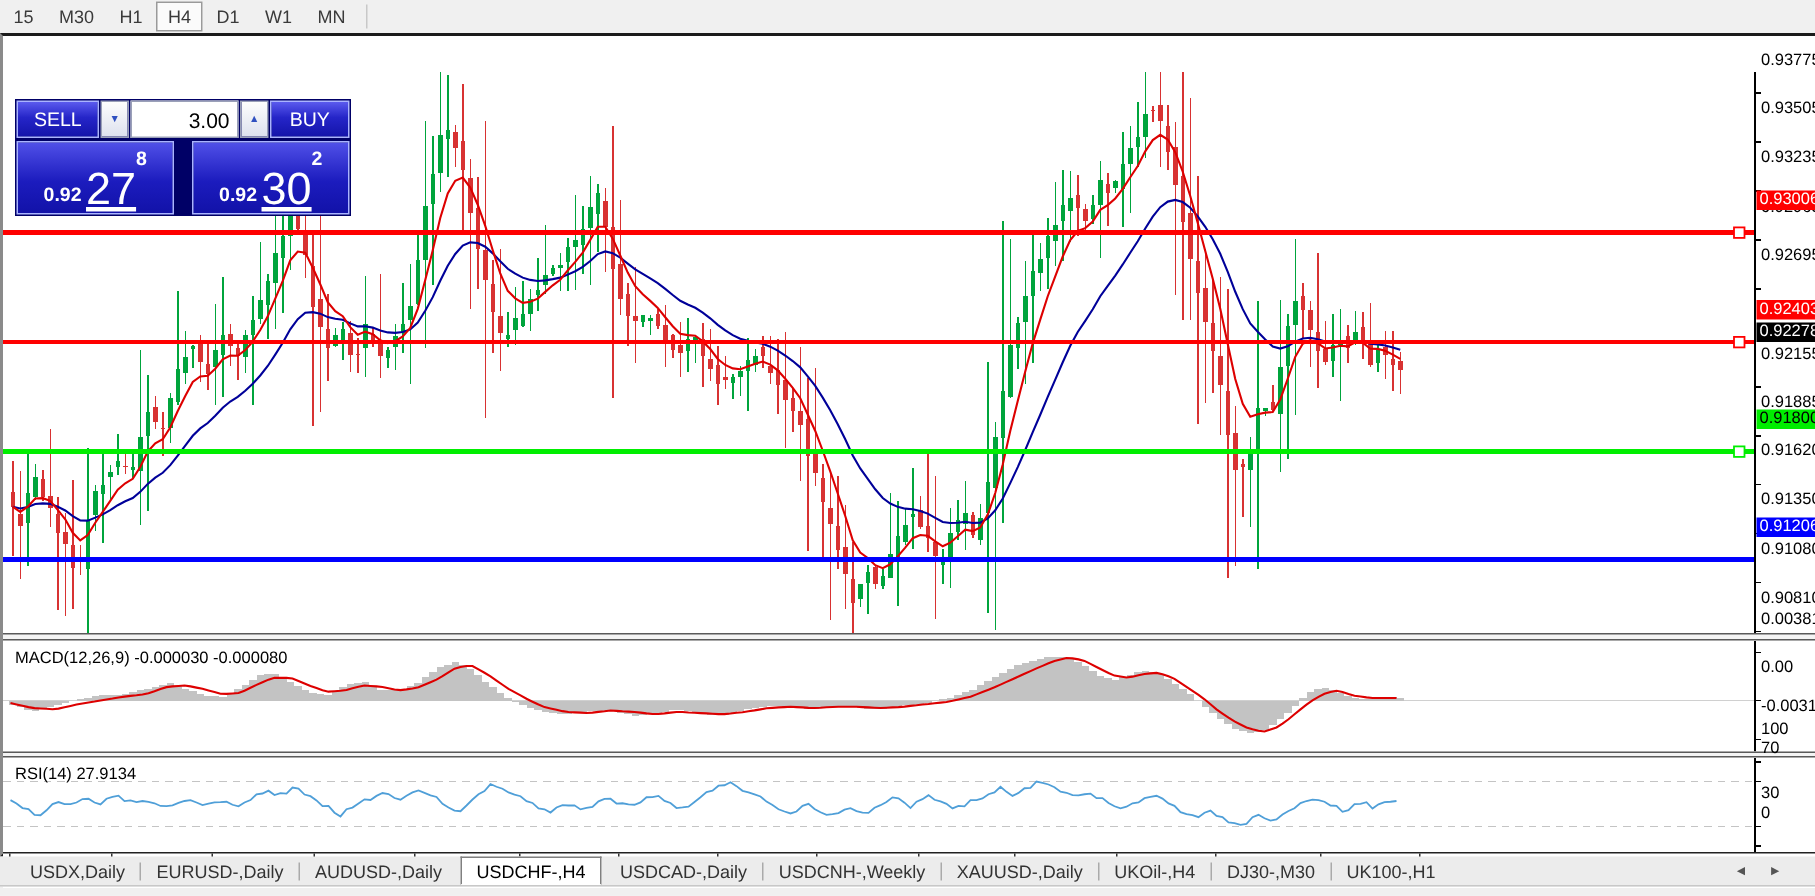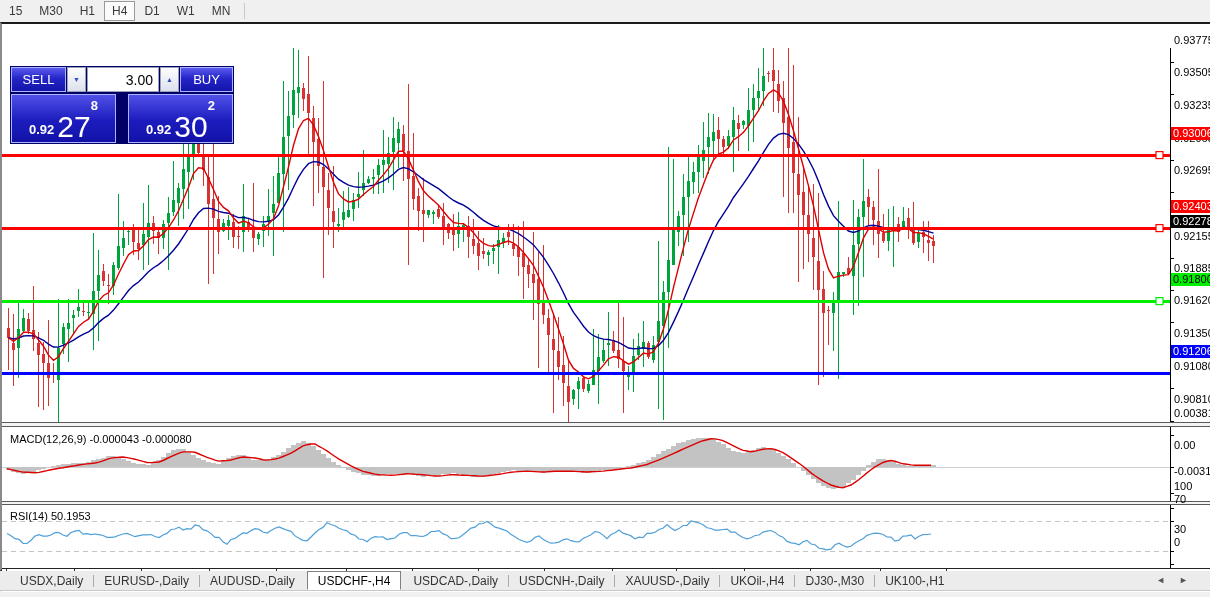--- a/index.html
+++ b/index.html
@@ -53,21 +53,21 @@
   .spinbtn{width:19px;background:linear-gradient(180deg,#fdfdfd,#dde1ee);border:1px solid #9aa0b8;
            color:#3050c0;font-size:7px;display:flex;align-items:center;justify-content:center;
            box-sizing:border-box;cursor:pointer;padding:0;}
   #volinput{width:72px;border:1px solid #9aa0b8;font:14px "Liberation Sans",sans-serif;
             text-align:right;padding:0 5px 0 0;box-sizing:border-box;background:#fff;color:#000;}
   #row2{display:flex;gap:12px;margin-top:2px;height:49px;}
   .pricebox{flex:1;background:linear-gradient(180deg,#5050e8 0%,#1c1cbe 55%,#1212a8 100%);
             border:1px solid #aab4ff;color:#fff;display:flex;align-items:flex-end;
             justify-content:center;box-sizing:border-box;padding-bottom:1px;cursor:pointer;}
   .psmall{font:bold 13px "Liberation Sans",sans-serif;margin:0 3px 4px 0;}
-  .pbig{font:400 30px/0.95 "Liberation Sans",sans-serif;}
+  .pbig{font:400 30px/0.95 "Liberation Sans",sans-serif;text-decoration:underline;}
   .psup{font:bold 13px "Liberation Sans",sans-serif;align-self:flex-start;margin-top:3px;}
   
   #tabbar{position:absolute;left:0;top:571px;width:1210px;height:20px;background:#ececec;
           border-bottom:1px solid #c8c8c8;display:flex;align-items:stretch;box-sizing:border-box;
           padding-left:10px;}
   .tab{font:12px "Liberation Sans",sans-serif;color:#333;display:flex;align-items:center;
        padding:0 10px;cursor:pointer;white-space:nowrap;}
   .tab.active{background:#fff;border:1px solid #808080;border-bottom-color:#fff;color:#000;}
   .tabsep{width:1px;height:12px;background:#aaa;align-self:center;}
   #tabarrows{position:absolute;right:8px;top:575px;font:9px "Liberation Sans",sans-serif;
@@ -710,22 +710,22 @@
           <span class="psup">8</span>
         </div>
         <div class="pricebox">
           <span class="psmall">0.92</span>
           <span class="pbig">30</span>
           <span class="psup">2</span>
         </div>
       </div>
     </div>
 
-    <div class="panetitle" id="macdtitle" style="top:409px">MACD(12,26,9) -0.000043 -0.000080</div>
-    <div class="panetitle" id="rsititle" style="top:486px">RSI(14) 50.1953</div>
+    <div class="panetitle" id="macdtitle" style="top:409px">MACD(12,26,9) -0.000030 -0.000080</div>
+    <div class="panetitle" id="rsititle" style="top:486px">RSI(14) 27.9134</div>
 
     <div id="labels">
         <div class="axlab" style="top: 9.5px;">0.93775</div>
         <div class="axlab" style="top: 42.1914px;">0.93505</div>
         <div class="axlab" style="top: 74.8828px;">0.93235</div>
         <div class="axlab" style="top: 107.574px;">0.92965</div>
         <div class="axlab" style="top: 140.266px;">0.92695</div>
         <div class="axlab" style="top: 205.648px;">0.92155</div>
         <div class="axlab" style="top: 238.34px;">0.91885</div>
         <div class="axlab" style="top: 270.426px;">0.91620</div>
@@ -783,21 +783,21 @@
       <div class="tab">USDX,Daily</div>
       <div class="tabsep"></div>
       <div class="tab">EURUSD-,Daily</div>
       <div class="tabsep"></div>
       <div class="tab">AUDUSD-,Daily</div>
       <div style="width:2px"></div>
       <div class="tab active">USDCHF-,H4</div>
       <div style="width:2px"></div>
       <div class="tab">USDCAD-,Daily</div>
       <div class="tabsep"></div>
-      <div class="tab">USDCNH-,Daily</div>
+      <div class="tab">USDCNH-,Weekly</div>
       <div class="tabsep"></div>
       <div class="tab">XAUUSD-,Daily</div>
       <div class="tabsep"></div>
       <div class="tab">UKOil-,H4</div>
       <div class="tabsep"></div>
       <div class="tab">DJ30-,M30</div>
       <div class="tabsep"></div>
       <div class="tab">UK100-,H1</div>
     </div>
   <div id="tabarrows">

